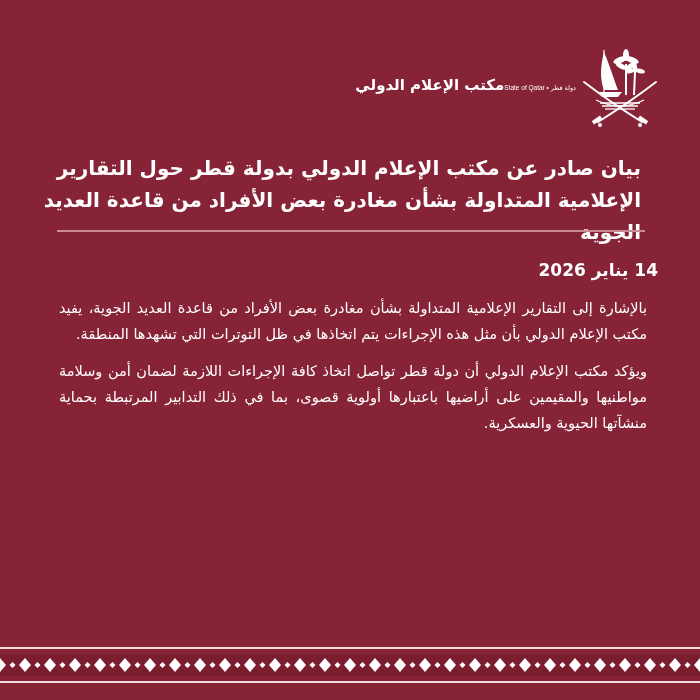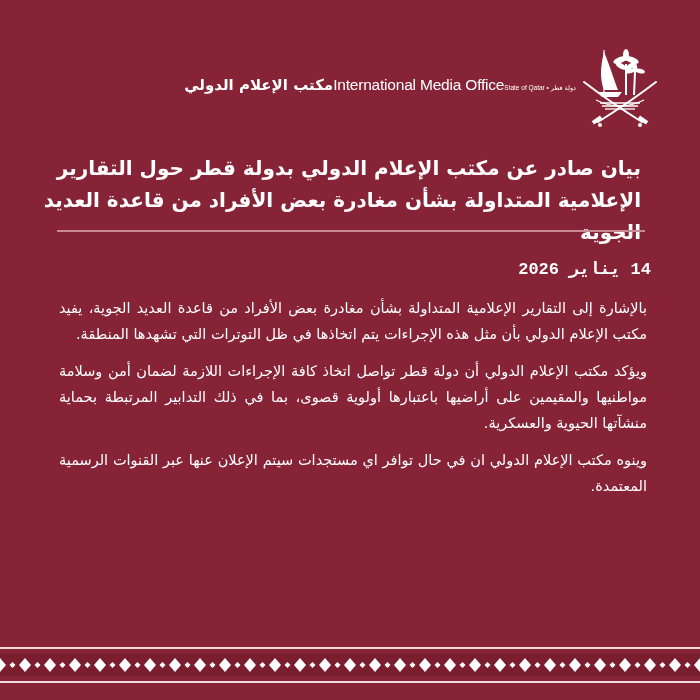--- a/index.html
+++ b/index.html
@@ -69,26 +69,25 @@
       position: absolute;
       top: 230px;
       left: 57px;
       width: 588px;
       height: 2px;
       background: #c98a95;
     }
     .date {
       position: absolute;
       top: 258px;
-      right: 49px;
+      right: 42px;
       direction: rtl;
       font-size: 17px;
       line-height: 24px;
       font-weight: bold;
-      font-family: Liberation Mono, monospace;
     }
     .body-text {
       position: absolute;
       top: 295px;
       right: 53px;
       width: 600px;
       direction: rtl;
       text-align: justify;
       text-align-last: right;
       font-size: 14.5px;
@@ -142,35 +141,33 @@
     </g>
     <g fill="#fff">
       <rect x="58" y="78" width="10" height="4" transform="rotate(35 63 80)"></rect>
       <rect x="12" y="78" width="10" height="4" transform="rotate(-35 17 80)"></rect>
       <circle cx="20" cy="85" r="2"></circle>
       <circle cx="60" cy="85" r="2"></circle>
     </g>
   </svg>
   <div class="brand">
     <div class="brand-ar">مكتب الإعلام الدولي</div>
-    <div class="brand-en">International Media Office</div>
     <div class="brand-sub">State of Qatar • دولة قطر</div>
   </div>
 </div>
 
 <div class="title">بيان صادر عن مكتب الإعلام الدولي بدولة قطر حول التقارير الإعلامية المتداولة بشأن مغادرة بعض الأفراد من قاعدة العديد الجوية</div>
 
 <div class="divider"></div>
 
 <div class="date">14 يناير 2026</div>
 
 <div class="body-text">
   <p>بالإشارة إلى التقارير الإعلامية المتداولة بشأن مغادرة بعض الأفراد من قاعدة العديد الجوية، يفيد مكتب الإعلام الدولي بأن مثل هذه الإجراءات يتم اتخاذها في ظل التوترات التي تشهدها المنطقة.</p>
   <p>ويؤكد مكتب الإعلام الدولي أن دولة قطر تواصل اتخاذ كافة الإجراءات اللازمة لضمان أمن وسلامة مواطنيها والمقيمين على أراضيها باعتبارها أولوية قصوى، بما في ذلك التدابير المرتبطة بحماية منشآتها الحيوية والعسكرية.</p>
-  <p>وينوه مكتب الإعلام الدولي ان في حال توافر اي مستجدات سيتم الإعلان عنها عبر القنوات الرسمية المعتمدة.</p>
 </div>
 
 <svg class="border-band" viewBox="0 0 700 44" xmlns="http://www.w3.org/2000/svg">
   <defs>
     <pattern id="diamonds" x="0" y="0" width="25" height="44" patternUnits="userSpaceOnUse">
       <polygon points="0,14 6,21 0,28 -6,21" fill="#ffffff"></polygon>
       <polygon points="25,14 31,21 25,28 19,21" fill="#ffffff"></polygon>
       <polygon points="12.5,18 15.5,21 12.5,24 9.5,21" fill="#ffffff"></polygon>
     </pattern>
   </defs>

